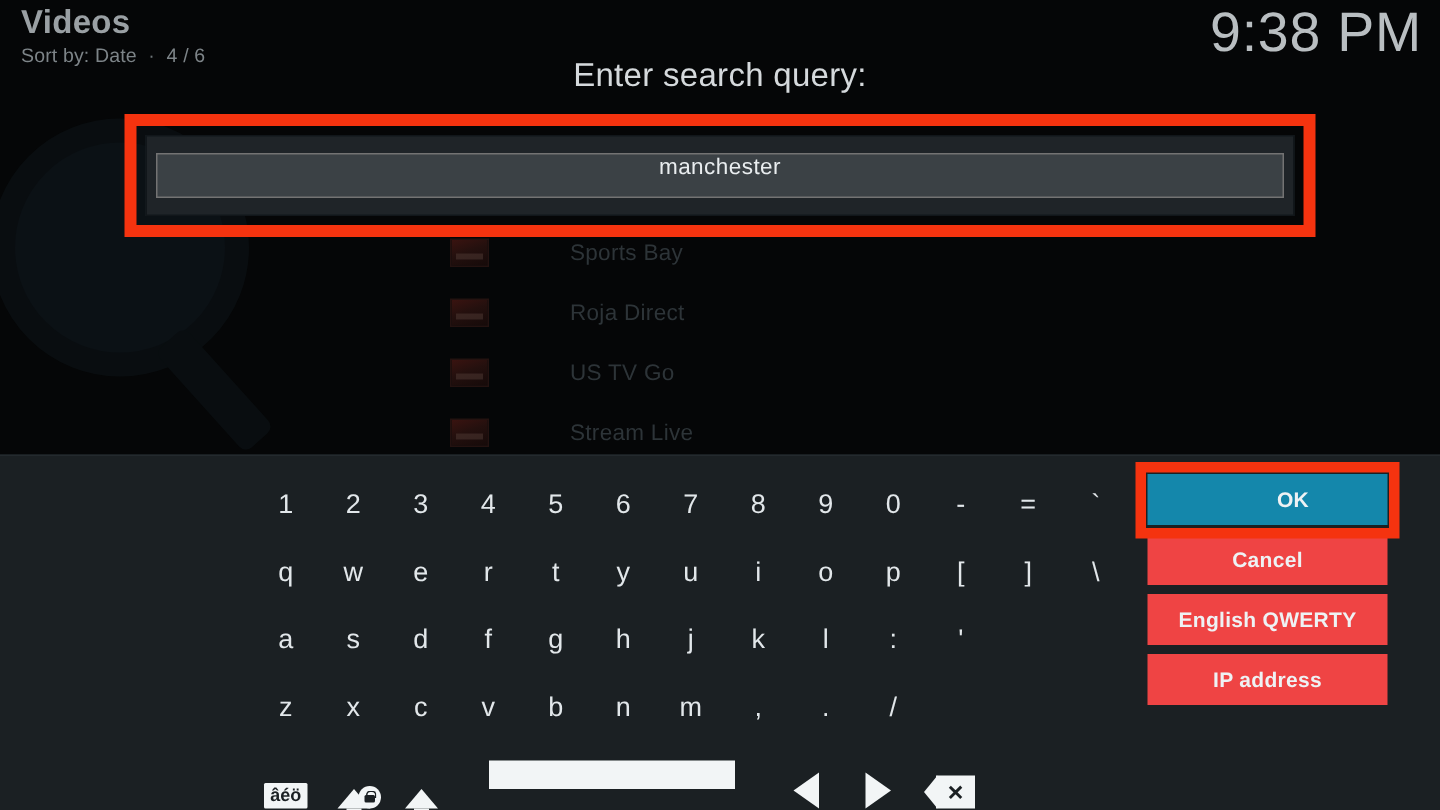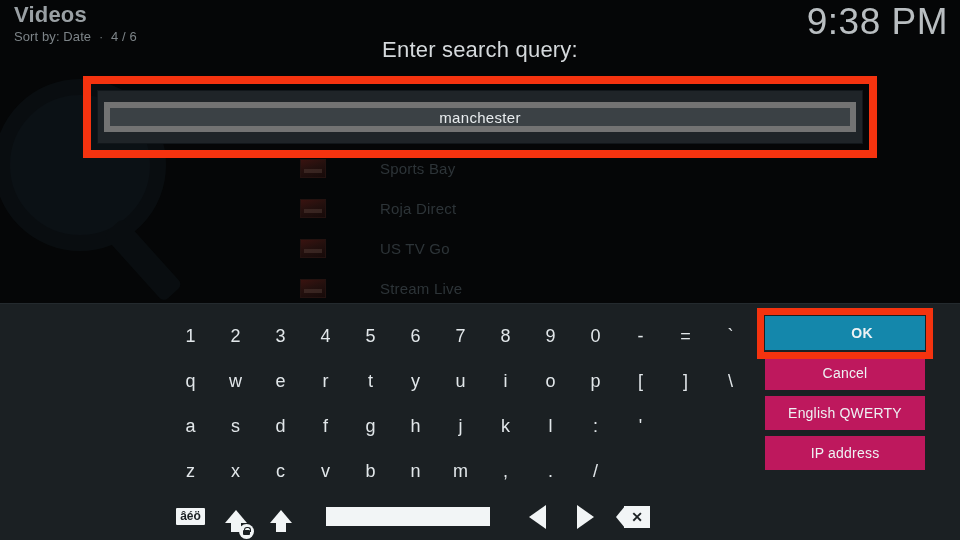--- a/index.html
+++ b/index.html
@@ -90,22 +90,22 @@
   .input-panel {
     position: absolute; left: 97px; top: 90px;
     width: 766px; height: 54px;
     background: #1f2428;
     border: 1px solid #11161a;
   }
   .input-field {
     position: absolute; left: 104px; top: 102px;
     width: 752px; height: 30px;
     background: #3b4145;
-    border: 6px solid #737373;
-    display: flex; align-items: center; justify-content: center;
+    border: 1px solid #737373;
+    display: flex; justify-content: center;
   }
   .input-value {
     font-size: 15px; color: #e9edef; letter-spacing: .3px;
   }
 
   
   .kbd {
     position: absolute; left: 0; top: 303px;
     width: 960px; height: 237px;
     background: #1b2023;
@@ -128,21 +128,21 @@
   .krow-3 { top: 100px; left: 168px; }
   .krow-4 { top: 145px; left: 168px; }
 
   
   .krow-fn {
     position: absolute; top: 190px; left: 168px;
     height: 45px; display: flex; align-items: center;
   }
   .fnkey {
     height: 45px;
-    display: flex; align-items: center; justify-content: center;
+    display: flex; align-items: flex-end; justify-content: center;
     position: relative;
   }
   .k-accent { width: 45px; }
   .accent-box {
     background: #f2f5f6; color: #1b2023;
     font-size: 12px; font-weight: 700;
     padding: 2px 4px 3px 4px;
     line-height: 12px;
     border-radius: 1px;
   }
@@ -216,23 +216,23 @@
   }
 
   
   .side {
     position: absolute; left: 765px; top: 316px;
     width: 160px;
   }
   .sbtn {
     width: 160px; height: 34px;
     display: flex; align-items: center; justify-content: center;
-    font-size: 14px; font-weight: 400;
+    font-size: 14px; font-weight: 700;
     color: #eef2f4;
-    background: #be185d;
+    background: #ef4444;
     margin-bottom: 6px;
     letter-spacing: .2px;
   }
   .sbtn.ok { background: #1487ab; font-weight: 700; padding-left: 34px; }
   .annot-ok {
     position: absolute; left: 757px; top: 308px;
     width: 176px; height: 51px;
     border: 7px solid #f5330f;
     background: transparent;
     pointer-events: none;

